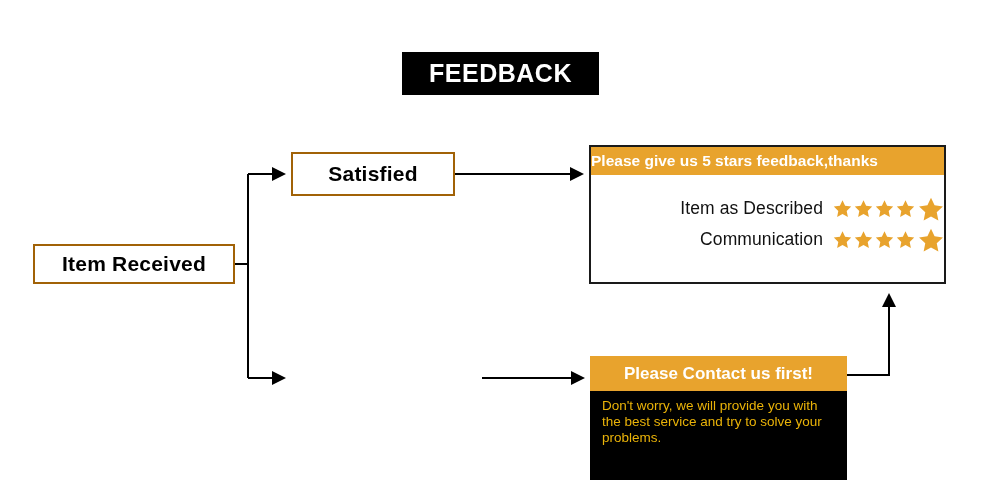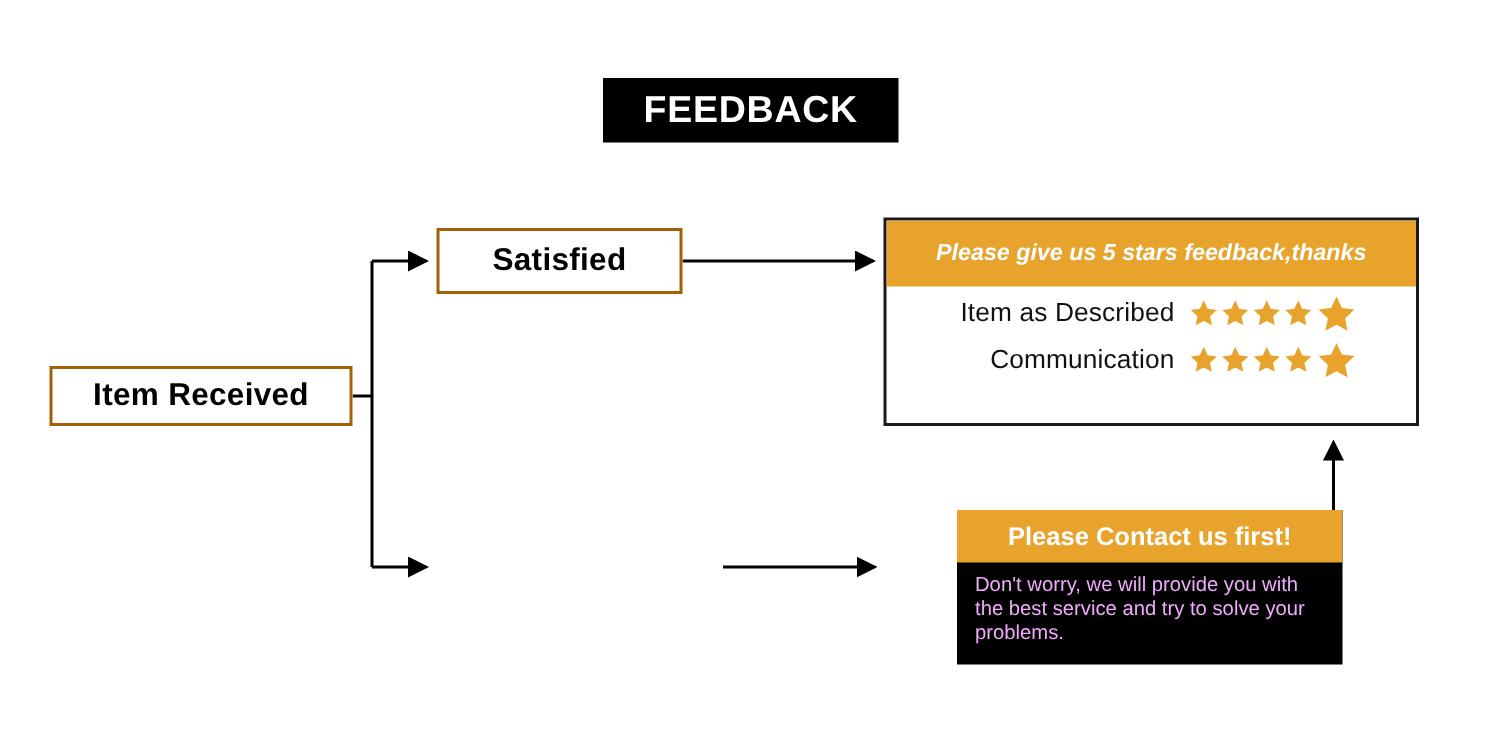--- a/index.html
+++ b/index.html
@@ -66,35 +66,34 @@
     left: 589px;
     top: 145px;
     width: 357px;
     height: 139px;
     box-sizing: border-box;
     background: #ffffff;
     border: 2px solid #1a1a1a;
     overflow: hidden;
   }
   #rating-panel .panel-header {
-    height: 44px;
+    height: 28px;
     background: #E8A32D;
     display: flex;
     align-items: center;
-    justify-content: center;
-    font-style: italic;
   }
   #rating-panel .panel-header-text {
     color: #ffffff;
     font-size: 15.5px;
     font-weight: bold;
     white-space: nowrap;
   }
   .rating-rows {
-    padding: 2px 0 0 0;
+    padding: 18px 0 0 0;
+    margin-left: 40px;
   }
   .rating-row {
     display: flex;
     align-items: center;
     height: 31px;
     padding-left: 16px;
   }
   .rating-row .rating-label {
     width: 186px;
     text-align: right;
@@ -114,45 +113,44 @@
     display: block;
     fill: #E8A32D;
   }
   .star.small { width: 19px; height: 19px; }
   .star.big   { width: 26px; height: 26px; margin-left: 1px; }
 
   
   #contact-panel {
     position: absolute;
     left: 590px;
-    top: 340px;
+    top: 356px;
     width: 257px;
-    height: 103px;
+    height: 124px;
     background: #000000;
     overflow: hidden;
-    margin-left: 48px;
   }
   #contact-panel .panel-header {
     height: 35px;
     background: #E8A32D;
     display: flex;
     align-items: center;
     justify-content: center;
   }
   #contact-panel .panel-header-text {
     color: #ffffff;
     font-size: 17px;
     font-weight: bold;
     white-space: nowrap;
   }
   #contact-panel .panel-body {
     padding: 7px 12px 0 12px;
   }
   #contact-panel .panel-body-text {
-    color: #f0abfc;
+    color: #eab308;
     font-size: 13.5px;
     line-height: 16px;
     display: block;
   }
 
   
   #connectors {
     position: absolute;
     left: 0;
     top: 0;

